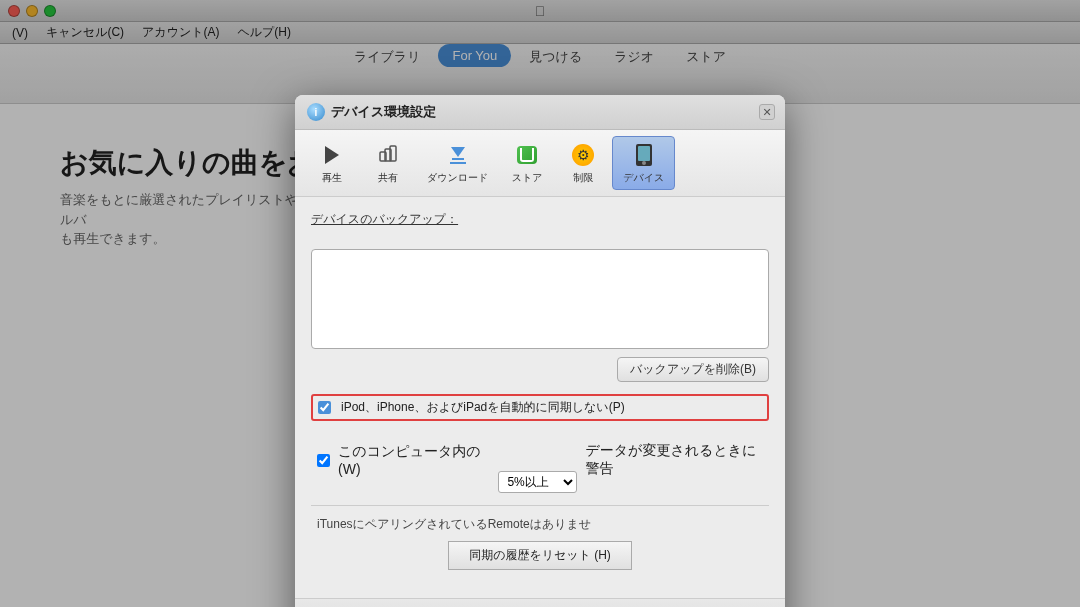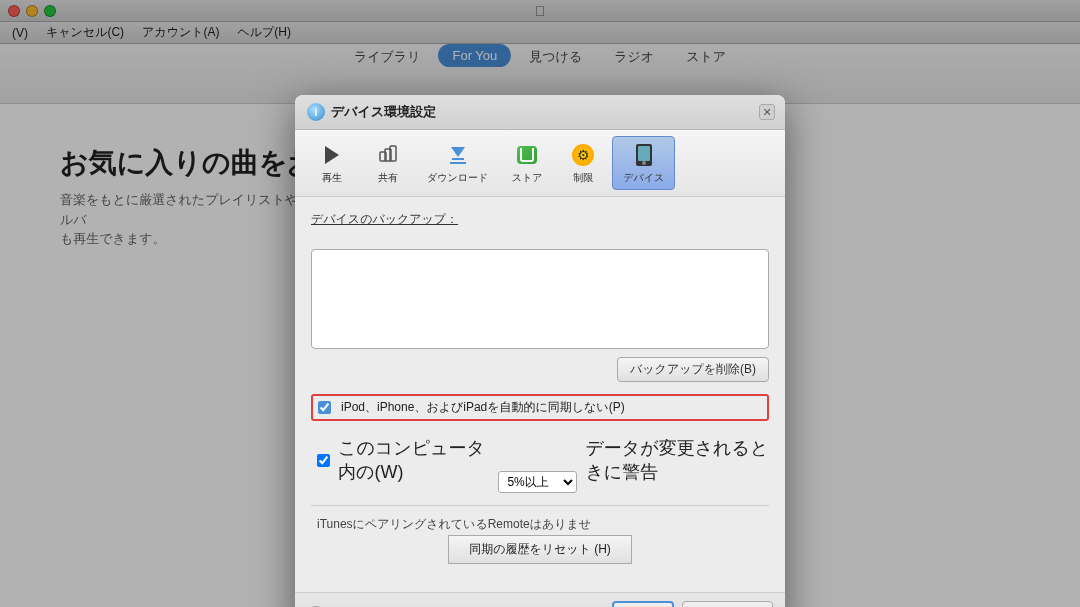--- a/index.html
+++ b/index.html
@@ -354,29 +354,29 @@
     }
     .inline-row select {
       padding: 2px 4px;
       font-size: 12px;
       border: 1px solid #aaa;
       border-radius: 3px;
       background: white;
       margin-top: 44px;
     }
     .inline-label {
-      font-size: 18px;
+      font-size: 14px;
       color: #222;
     }
 
     .remote-section {
       display: flex;
       align-items: flex-start;
       gap: 18px;
-      margin-bottom: 2px;
+      margin-bottom: 8px;
       padding-left: 6px;
     }
     .remote-label {
       font-size: 12px;
       color: #444;
       flex: 1;
     }
     .remote-btn {
       padding: 3px 12px;
       background: linear-gradient(to bottom, #f5f5f5, #e0e0e0);

